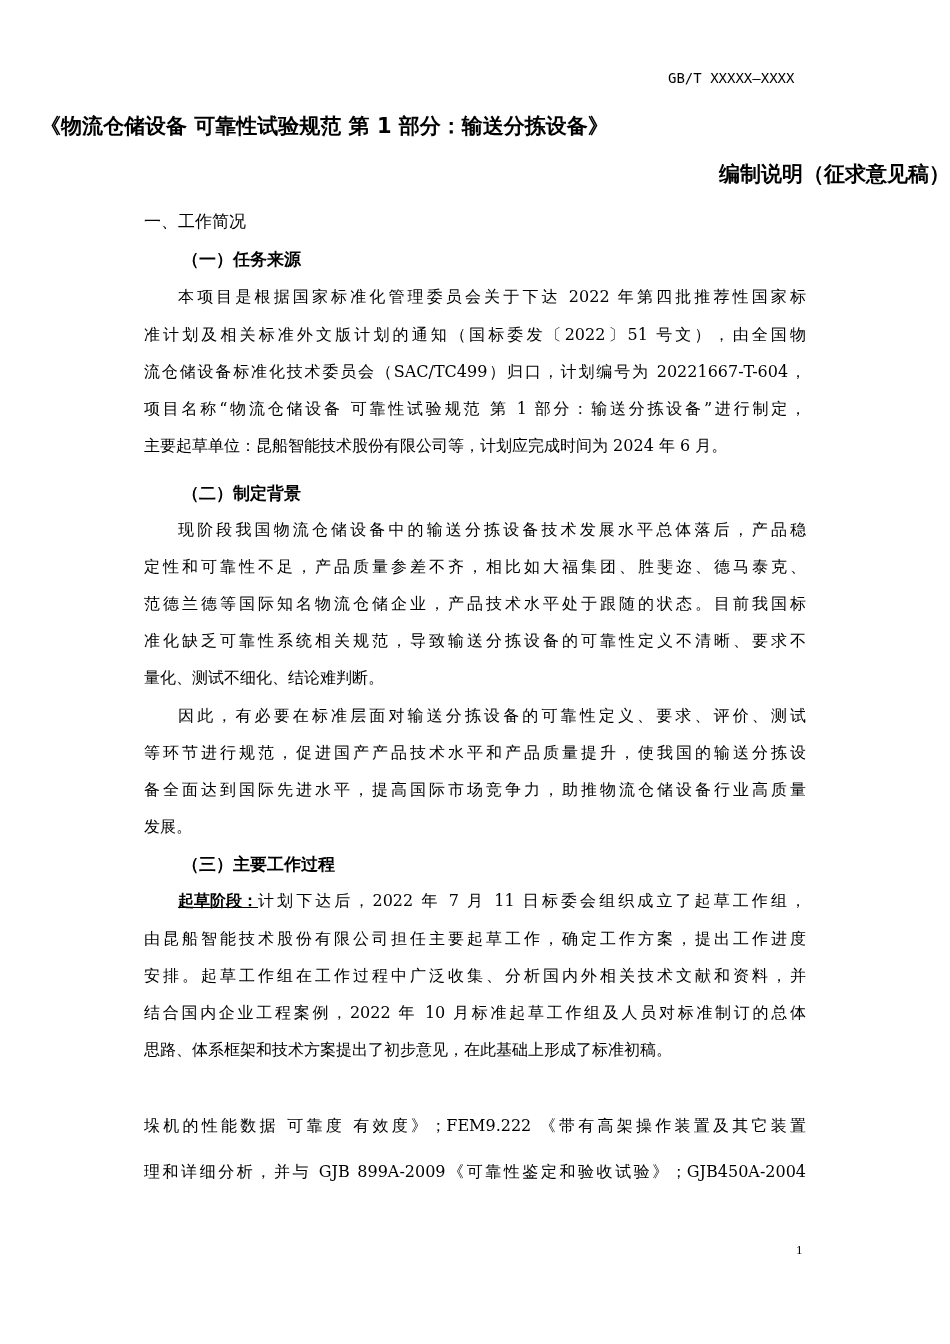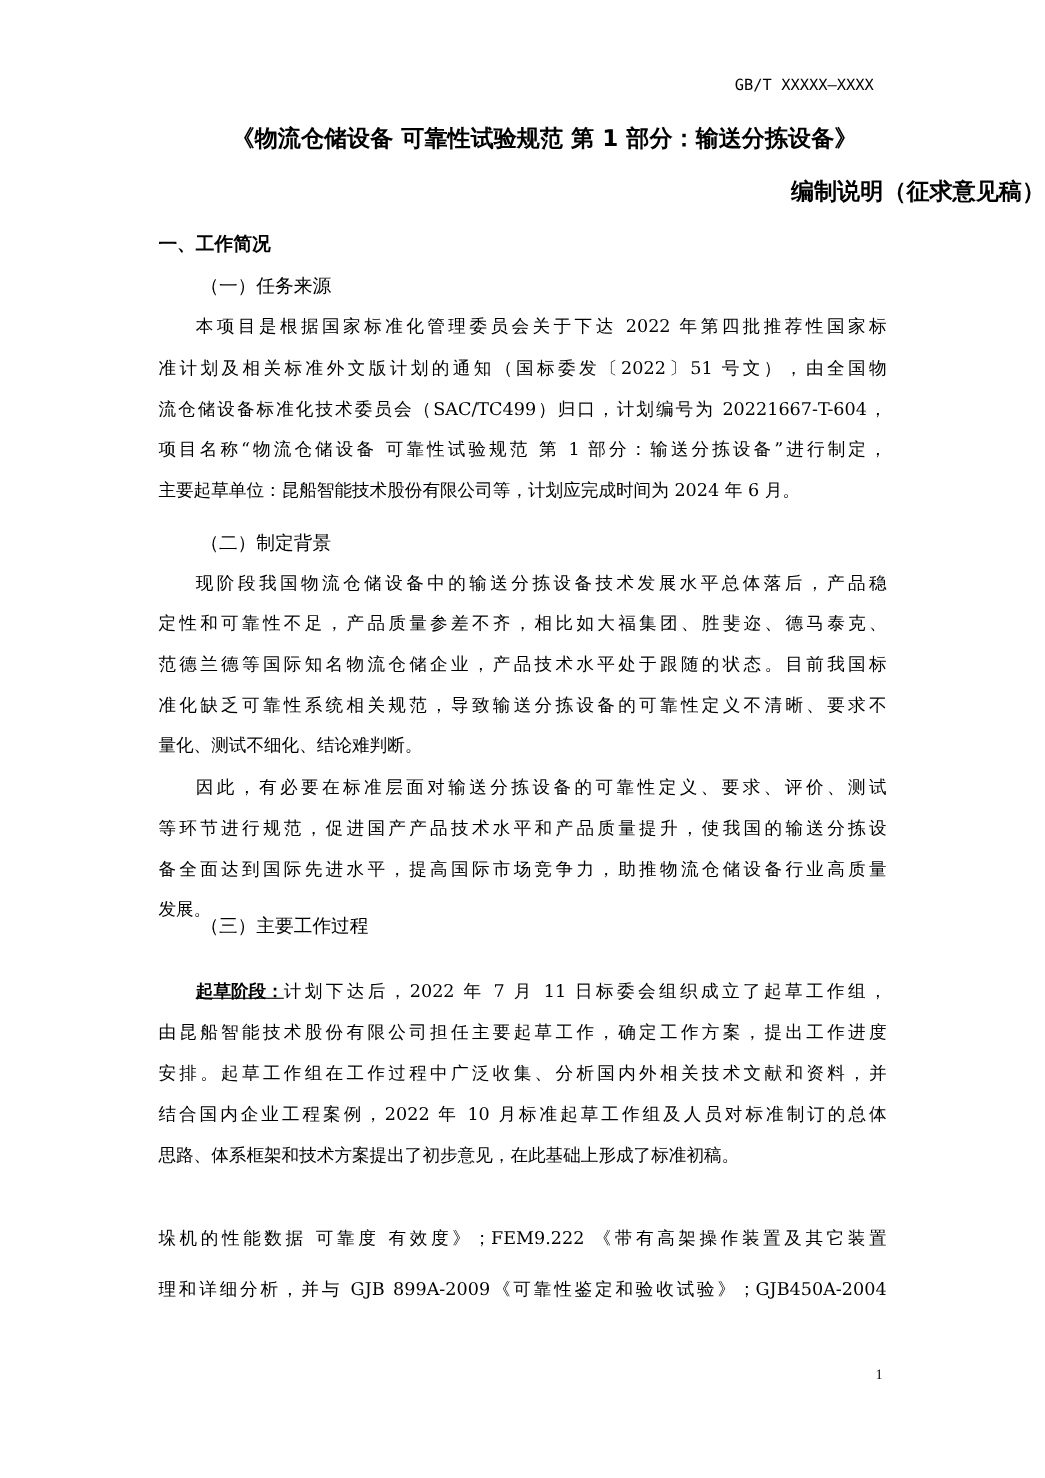--- a/index.html
+++ b/index.html
@@ -1,22 +1,22 @@
 <!DOCTYPE html>
 <html><head>
 <meta charset="utf-8">
 <style>
   html, body { margin: 0; padding: 0; background: #ffffff; }
   body { width: 950px; height: 1344px; position: relative; overflow: hidden; color: #000; }
   .page { position: absolute; left: 0; top: 0; width: 950px; height: 1328px; background: #fff; padding-left: 28px; }
   .header-code { position: absolute; left: 668px; top: 70px; font-family: "DejaVu Sans Mono", "Liberation Mono", monospace; font-size: 14px; letter-spacing: 0px; }
-  .title1 { position: absolute; left: 0; width: 950px; top: 112px; text-align: center; font-family: "DejaVu Sans", sans-serif; font-size: 21px; font-weight: bold; padding-left: 40px; box-sizing: border-box; }
+  .title1 { position: absolute; left: 0; width: 950px; top: 112px; text-align: left; font-family: "DejaVu Sans", sans-serif; font-size: 21px; font-weight: bold; padding-left: 40px; box-sizing: border-box; }
   .title2 { position: absolute; left: 0; width: 950px; top: 160px; text-align: right; font-family: "DejaVu Sans", sans-serif; font-size: 21px; font-weight: bold; padding-left: 20px; box-sizing: border-box; }
-  .h1 { position: absolute; left: 144px; font-family: "DejaVu Sans", sans-serif; font-size: 17px; font-weight: bold; }
-  .h2 { position: absolute; left: 182px; font-family: "DejaVu Sans", sans-serif; font-size: 17px; font-weight: normal; }
+  .h1 { position: absolute; left: 144px; font-family: "DejaVu Sans", sans-serif; font-size: 17px; font-weight: normal; }
+  .h2 { position: absolute; left: 182px; font-family: "DejaVu Sans", sans-serif; font-size: 17px; font-weight: bold; }
   .line { position: absolute; left: 144px; width: 662px; font-family: "DejaVu Serif", "Liberation Serif", serif; font-size: 16px; white-space: nowrap; text-align: justify; text-align-last: justify; }
   .line.first { left: 178px; width: 628px; }
   .line.last { text-align-last: left; }
   .bold { font-family: "DejaVu Sans", sans-serif; font-weight: bold; text-decoration: underline; }
   .pagenum { position: absolute; left: 796px; top: 1242px; font-family: "Liberation Serif", serif; font-size: 13px; }
 </style>
 </head>
 <body>
 
 <div class="page">
@@ -40,21 +40,21 @@
   <div class="line" style="top:557px">定性和可靠性不足，产品质量参差不齐，相比如大福集团、胜斐迩、德马泰克、</div>
   <div class="line" style="top:594px">范德兰德等国际知名物流仓储企业，产品技术水平处于跟随的状态。目前我国标</div>
   <div class="line last" style="top:668px">量化、测试不细化、结论难判断。</div>
   <div class="line" style="top:631px">准化缺乏可靠性系统相关规范，导致输送分拣设备的可靠性定义不清晰、要求不</div>
 
   <div class="line first" style="top:706px">因此，有必要在标准层面对输送分拣设备的可靠性定义、要求、评价、测试</div>
   <div class="line" style="top:780px">备全面达到国际先进水平，提高国际市场竞争力，助推物流仓储设备行业高质量</div>
   <div class="line" style="top:743px">等环节进行规范，促进国产产品技术水平和产品质量提升，使我国的输送分拣设</div>
   <div class="line last" style="top:817px">发展。</div>
 
-  <div class="h2" style="top:830px">（三）主要工作过程</div>
+  <div class="h2" style="top:853px">（三）主要工作过程</div>
   <div class="line first" style="top:891px; display:flex; text-align-last:left;">
     <span class="bold">起草阶段：</span>
       <span style="flex:1; text-align:justify; text-align-last:justify;">计划下达后，2022 年 7 月 11 日标委会组织成立了起草工作组，</span>
   </div>
   <div class="line" style="top:929px">由昆船智能技术股份有限公司担任主要起草工作，确定工作方案，提出工作进度</div>
   <div class="line" style="top:966px">安排。起草工作组在工作过程中广泛收集、分析国内外相关技术文献和资料，并</div>
   <div class="line" style="top:1003px">结合国内企业工程案例，2022 年 10 月标准起草工作组及人员对标准制订的总体</div>
   <div class="line last" style="top:1040px">思路、体系框架和技术方案提出了初步意见，在此基础上形成了标准初稿。</div>
 
   <div class="line" style="top:1116px">垛机的性能数据 可靠度 有效度》；FEM9.222 《带有高架操作装置及其它装置</div>

